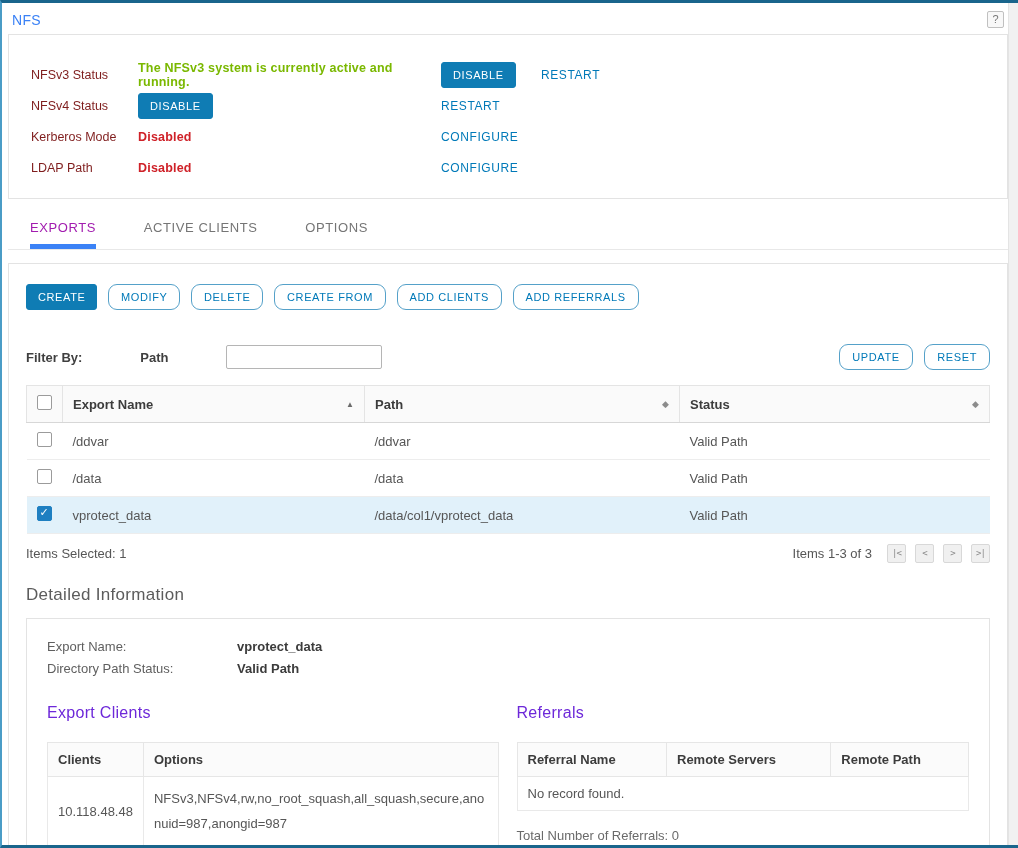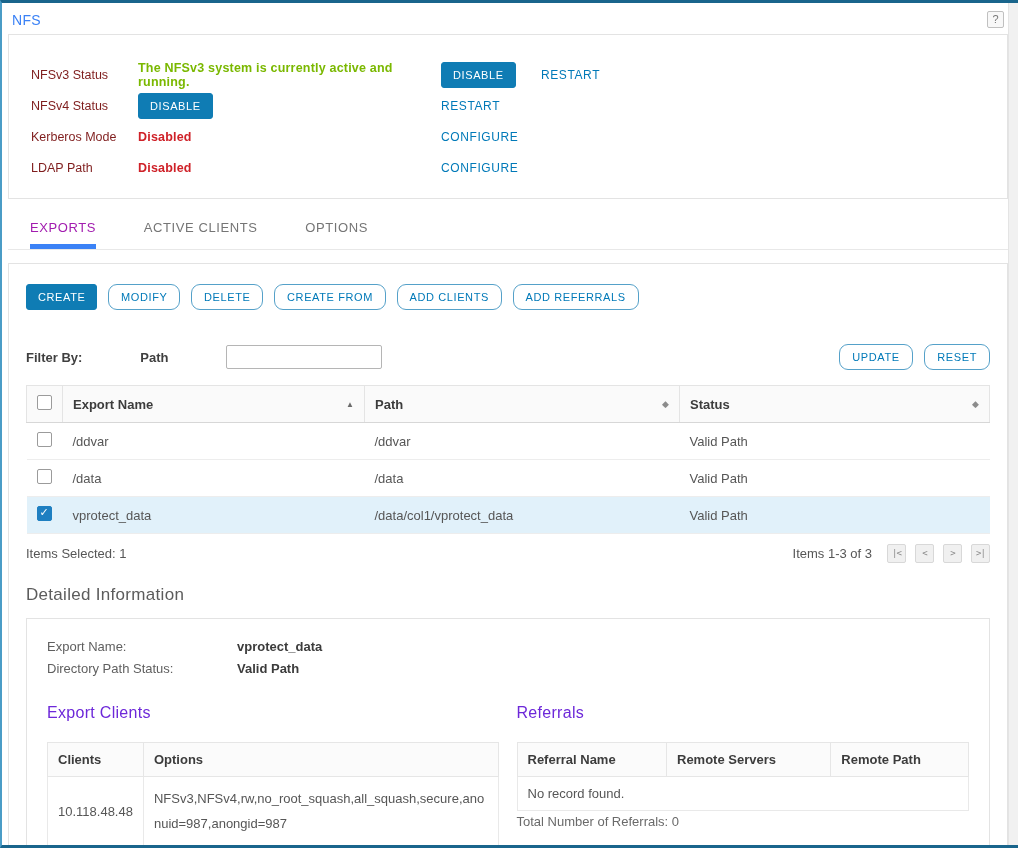--- a/index.html
+++ b/index.html
@@ -115,21 +115,21 @@
   .sub-heading { font-size: 16px; font-weight: 400; color: #6d28d9; letter-spacing: 0.3px; margin-bottom: 20px; }
 
   table.sub-table { width: 100%; border-collapse: collapse; }
   table.sub-table th {
     background: #fbfbfb; text-align: left; font-size: 13px; font-weight: 700; color: #3c3c3c;
     padding: 9px 10px; border: 1px solid #e6e6e6;
   }
   table.sub-table td { padding: 9px 10px; border: 1px solid #e9e9e9; font-size: 13px; color: #565656; }
   .options-cell { word-break: break-all; line-height: 1.95; }
   .clients-col { width: 76px; }
-  .total-line { margin-top: 3px; font-size: 13px; color: #6a6a6a; }
+  .total-line { margin-top: 17px; font-size: 13px; color: #6a6a6a; }
 </style>
 </head>
 <body>
 
 <div class="right-gutter"></div>
 
 <div class="content">
 
   <div class="page-header">
     <div class="page-title">NFS</div>

